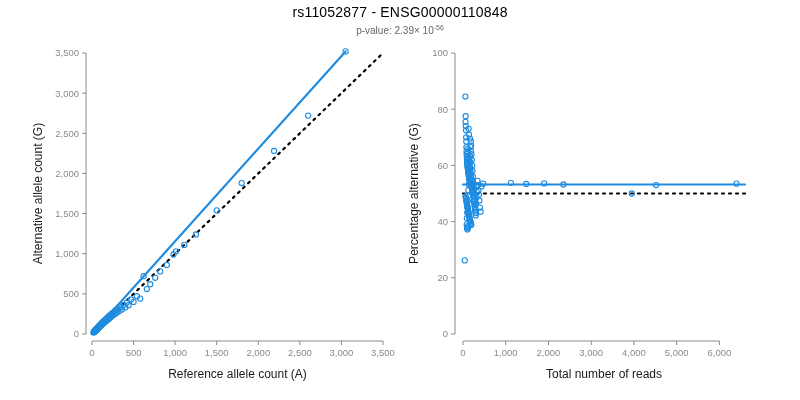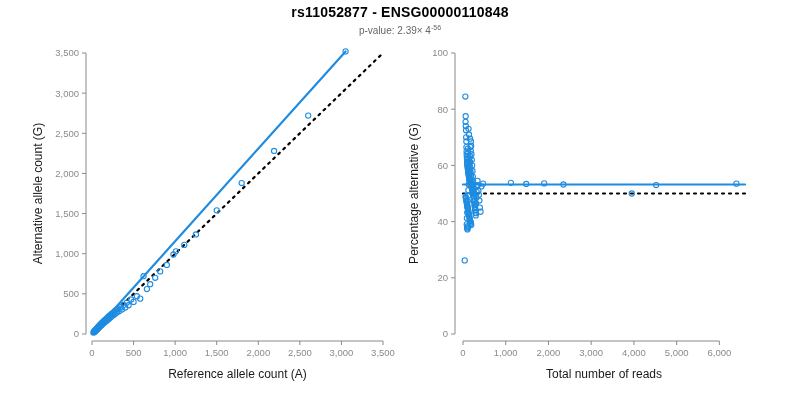--- a/index.html
+++ b/index.html
@@ -8,21 +8,21 @@
     background:#ffffff;
     font-family:"Liberation Sans", sans-serif;
     overflow:hidden;
     position:relative;
   }
   #root{position:relative;width:800px;height:400px;}
 
   .title{
     position:absolute;top:4px;left:0;width:800px;
     text-align:center;
-    font-size:14px;font-weight:bold;color:#000000;
+    font-size:14px;font-weight:normal;color:#000000;
     letter-spacing:.2px;
   }
   .subtitle{
     position:absolute;top:24px;left:0;width:800px;
     text-align:center;
     font-size:10px;color:#666666;
   }
   .subtitle sup{font-size:7px;vertical-align:super;}
 
   .panel{position:absolute;top:0;height:400px;}
@@ -45,21 +45,21 @@
   .refline{stroke:#000000;stroke-width:2.2;fill:none;
            stroke-dasharray:2 5;stroke-linecap:round;}
 </style>
 </head>
 <body>
 
 <div id="root">
 
   <div class="title">rs11052877 - ENSG00000110848</div>
 
-  <div class="subtitle"><span>p-value: 2.39× 4</span><sup>-56</sup></div>
+  <div class="subtitle"><span>p-value: 2.39× 10</span><sup>-56</sup></div>
 
   <div class="panel" id="panel-left">
     <svg class="plotsvg" id="svg-left" width="400" height="400">
         <path d="M 86 53 L 86 334" class="axis-line"></path>
         <path d="M 86 334 L 82 334" class="axis-line"></path>
         <text x="79" y="337.4" text-anchor="end" class="tick-text">0</text>
         <path d="M 86 293.8571428571429 L 82 293.8571428571429" class="axis-line"></path>
         <text x="79" y="297.25714285714287" text-anchor="end" class="tick-text">500</text>
         <path d="M 86 253.71428571428572 L 82 253.71428571428572" class="axis-line"></path>
         <text x="79" y="257.1142857142857" text-anchor="end" class="tick-text">1,000</text>

